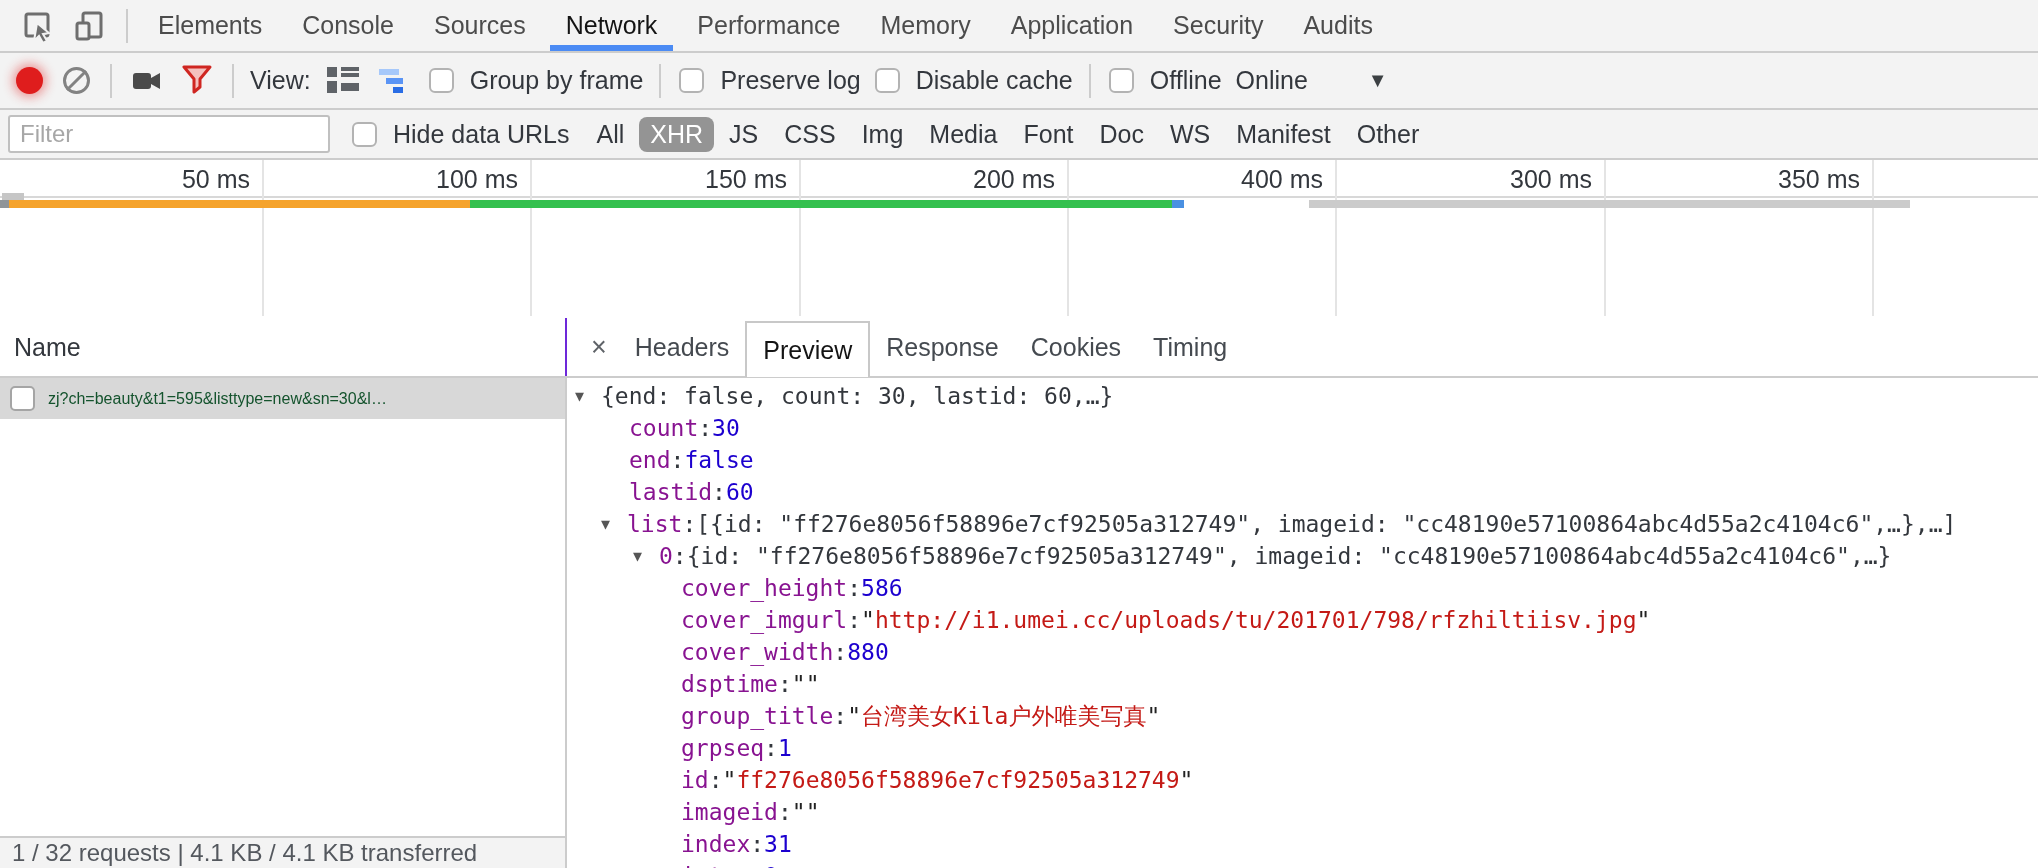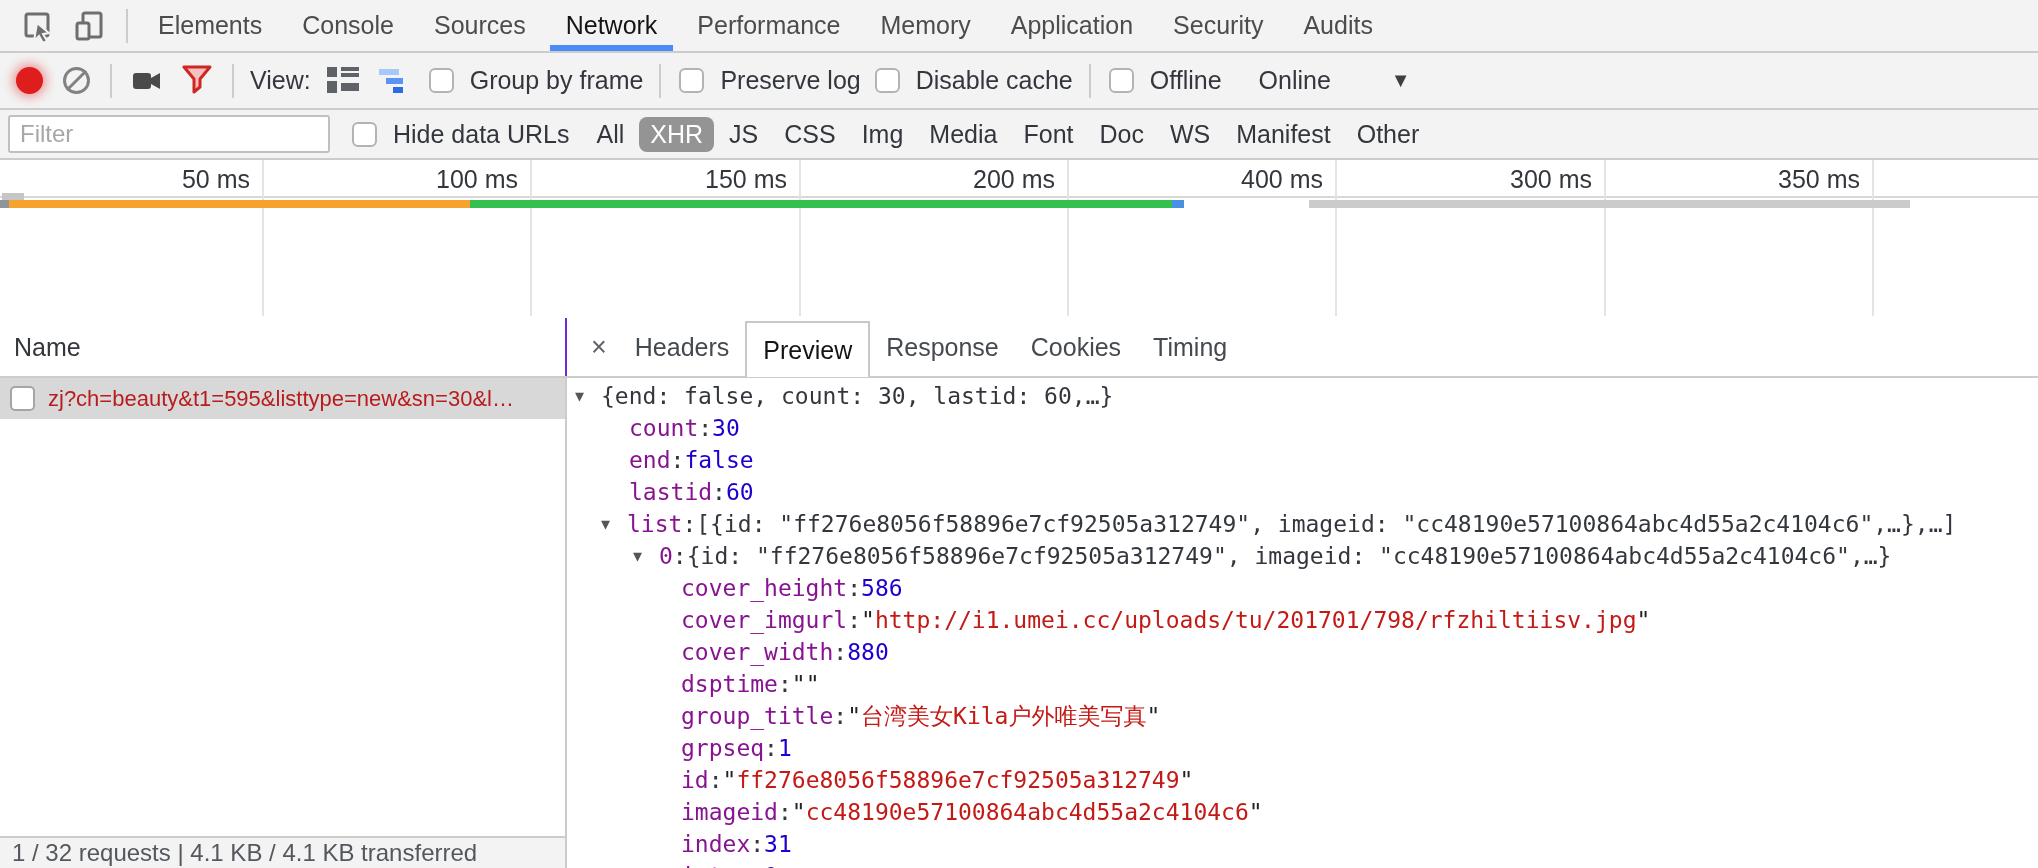--- a/index.html
+++ b/index.html
@@ -54,21 +54,21 @@
         box-sizing:border-box;}
   .dtab.active{background:#fff;border:2px solid #c8c8c8;border-bottom:none;height:56px;
         margin-top:4px;color:#141414;}
   
   #bodyarea{position:absolute;top:378px;bottom:0;left:0;right:0;display:flex;}
   .leftpane{width:567px;border-right:2px solid #ccc;position:relative;background:#fff;
             box-sizing:border-box;flex:none;}
   .reqrow{height:41px;background:#d8d8d8;display:flex;align-items:center;}
   .reqicon{width:25px;height:25px;background:#fff;border:2px solid #a5a5a5;border-radius:5px;
            margin:0 13px 0 10px;box-sizing:border-box;flex:none;}
-  .reqname{font-size:22px;color:#b91c1c;white-space:nowrap;overflow:hidden;text-align:right;}
+  .reqname{font-size:16px;color:#14532d;white-space:nowrap;overflow:hidden;text-align:right;}
   .statusbar{position:absolute;left:0;right:0;bottom:0;height:32px;background:#f3f3f3;
            border-top:2px solid #ccc;display:flex;align-items:center;padding-left:12px;
            font-size:24px;color:#54585e;box-sizing:border-box;text-align:right;}
   .rightpane{flex:1;overflow:hidden;padding-top:2px;background:#fff;}
   
   .trow{height:32px;display:flex;align-items:center;white-space:nowrap;
         font-family:"DejaVu Sans Mono",monospace;font-size:23px;box-sizing:border-box;}
   .arrow{display:inline-block;width:26px;font-size:15px;color:#565656;flex:none;}
   .tok-obj{color:#33373d;}
   .tok-sep{color:#33373d;}
@@ -149,21 +149,21 @@
   <span class="cbox"></span>
   <span class="tlabel">Group by frame</span>
   <span class="vdiv"></span>
   <span class="cbox"></span>
   <span class="tlabel">Preserve log</span>
   <span class="cbox"></span>
   <span class="tlabel">Disable cache</span>
   <span class="vdiv"></span>
   <span class="cbox"></span>
   <span class="tlabel">Offline</span>
-  <span class="tlabel" style="margin-left:31px;">Online</span>
+  <span class="tlabel" style="margin-left:8px;">Online</span>
   <span class="caret">▼</span>
 </div>
 
 <div class="band" id="filterbar">
   <input id="filterinput" placeholder="Filter" style="">
   <span class="cbox" style="margin-left:22px;"></span>
   <span class="tlabel">Hide data URLs</span>
   <div id="typefilters" style="display:flex;align-items:center;margin-left:8px;">
       <span class="pill">All</span>
       <span class="pill active">XHR</span>
@@ -300,21 +300,20 @@
           <span class="tok-key">id</span>
           <span class="tok-sep">: </span>
           <span class="tok-q">"</span>
           <span class="tok-str">ff276e8056f58896e7cf92505a312749</span>
           <span class="tok-q">"</span>
         </div>
         <div class="trow" style="padding-left: 114px;">
           <span class="tok-key">imageid</span>
           <span class="tok-sep">: </span>
           <span class="tok-q">"</span>
-          <span class="tok-str">cc48190e57100864abc4d55a2c4104c6</span>
           <span class="tok-q">"</span>
         </div>
         <div class="trow" style="padding-left: 114px;">
           <span class="tok-key">index</span>
           <span class="tok-sep">: </span>
           <span class="tok-num">31</span>
         </div>
         <div class="trow" style="padding-left: 114px;">
           <span class="tok-key">istop</span>
           <span class="tok-sep">: </span>

